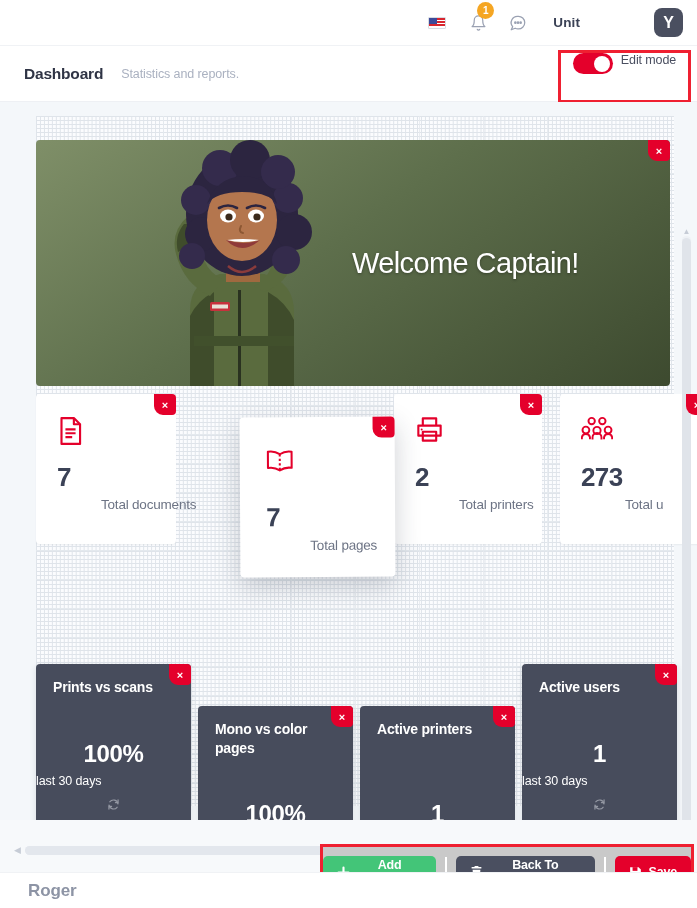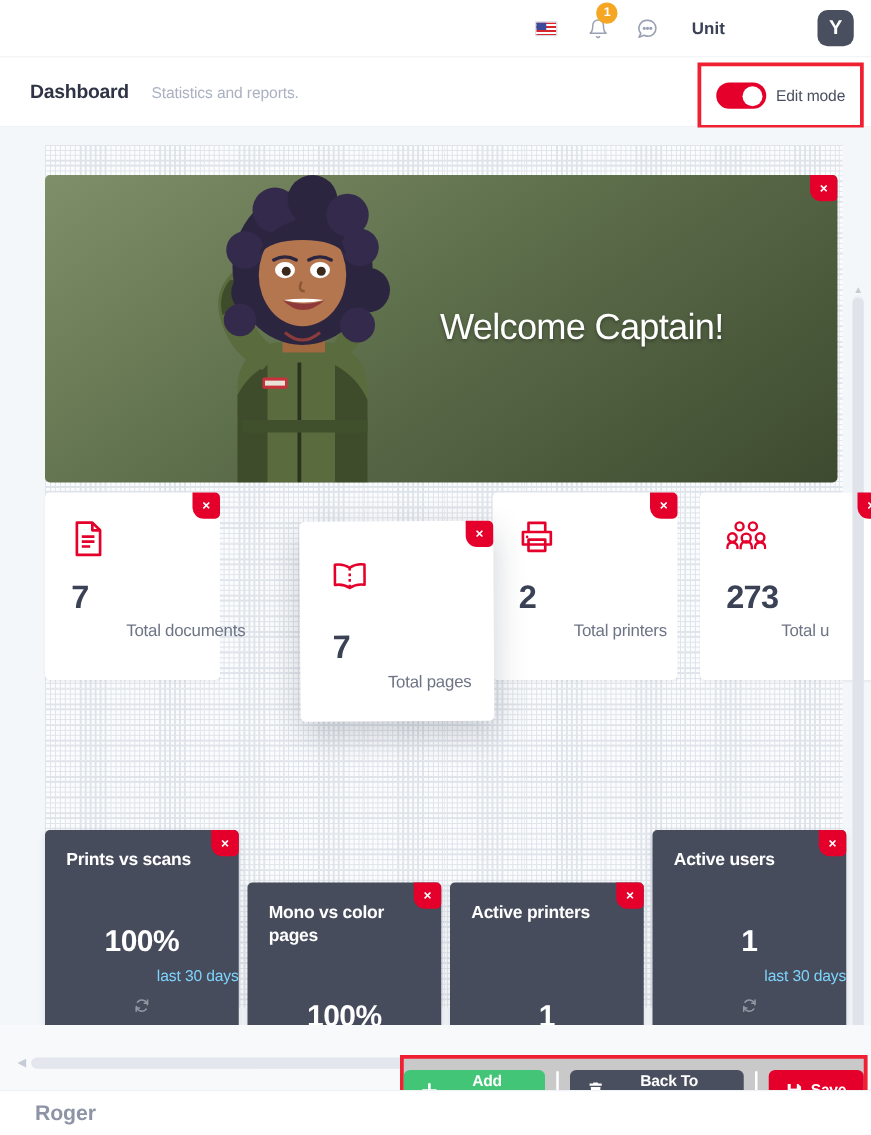--- a/index.html
+++ b/index.html
@@ -50,21 +50,21 @@
     position: absolute; top: 46px; left: 0; width: 697px; height: 56px;
     background: #fff; border-bottom: 1px solid #eef0f4;
     display: flex; align-items: center; padding-left: 24px;
   }
   .page-title { font-size: 15.5px; font-weight: 700; color: #2f3445; letter-spacing: -.2px; }
   .page-sub { font-size: 12.5px; color: #aab1c0; margin-left: 18px; letter-spacing: -.1px; }
 
   .editmode-highlight {
     position: absolute; right: 6px; top: 50px; width: 133px; height: 53px;
     border: 3px solid #ef2031; background: #ffffff;
-    display: flex; align-items: center; justify-content: center; gap: 8px;
+    display: flex; justify-content: center; gap: 8px;
   }
   .toggle {
     width: 40px; height: 21px; border-radius: 11px; background: #e4002b;
     position: relative; cursor: pointer; flex: none;
   }
   .toggle .knob {
     position: absolute; top: 2.5px; right: 2.5px;
     width: 16px; height: 16px; border-radius: 50%; background: #fff;
   }
   .editmode-label { font-size: 12.5px; color: #4a4f60; letter-spacing: -.1px; }
@@ -149,22 +149,22 @@
   }
   .darkcard .dtitle {
     position: absolute; left: 17px; top: 14px; width: calc(100% - 38px);
     font-size: 14px; font-weight: 700; letter-spacing: -.2px; line-height: 19px;
   }
   .darkcard .dval {
     position: absolute; left: 0; width: 100%; text-align: center;
     font-size: 24px; font-weight: 700; letter-spacing: -.4px;
   }
   .darkcard .dsub {
-    position: absolute; left: 0; width: 100%; text-align: right;
-    font-size: 12.5px; color: #7dd3fc; letter-spacing: -.1px;
+    position: absolute; left: 0; width: 100%; text-align: left;
+    font-size: 12.5px; color: #ffffff; letter-spacing: -.1px;
   }
   .darkcard .drefresh {
     position: absolute; left: 0; width: 100%; display: flex;
     justify-content: center; opacity: .55;
   }
   .dc1 { left: 36px; top: 562px; width: 155px; height: 160px; }
   .dc1 .dval { top: 76px; } .dc1 .dsub { top: 110px; } .dc1 .drefresh { top: 134px; }
   .dc2 { left: 198px; top: 604px; width: 155px; height: 160px; }
   .dc2 .dval { top: 94px; }
   .dc3 { left: 360px; top: 604px; width: 155px; height: 160px; }

